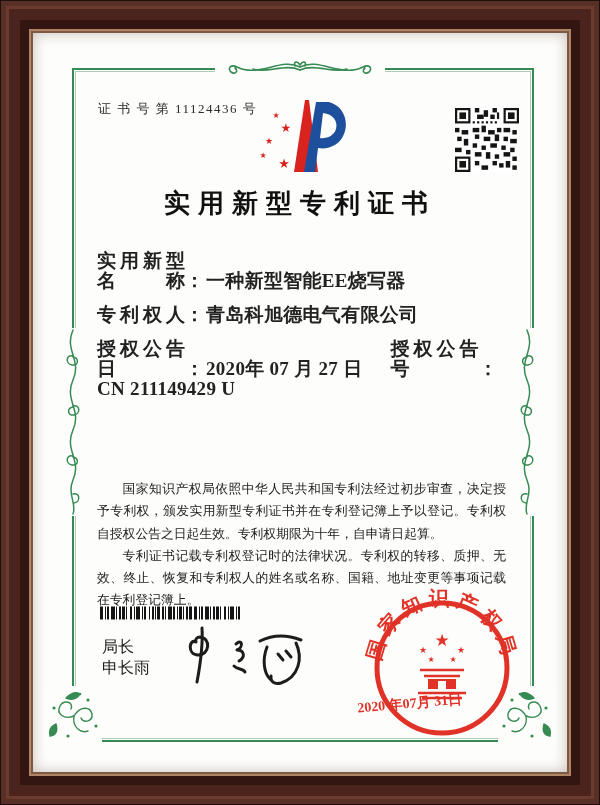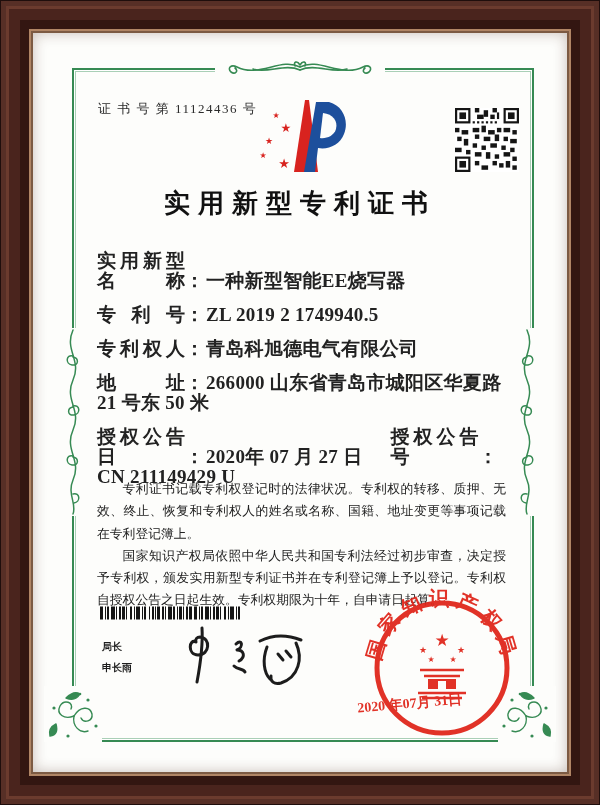--- a/index.html
+++ b/index.html
@@ -43,21 +43,21 @@
   .g2{margin-left:28px;}
   .body-text{
     position:absolute;left:97px;top:478px;width:409px;
     font-size:12.8px;line-height:1.74;text-align:justify;color:#222;
   }
   .body-text p{margin:0;text-indent:2em;}
   .barcode{position:absolute;left:100px;top:606px;}
   .signer{
     position:absolute;left:102px;top:636px;line-height:21px;
     font-family:"Liberation Sans","DejaVu Sans",sans-serif;
-    font-size:10px;font-weight:700;color:#1d1d1d;
+    font-size:16px;font-weight:400;color:#1d1d1d;
   }
   .signature{position:absolute;left:182px;top:620px;}
   .logo{position:absolute;left:256px;top:96px;}
   .logo .star{font-family:"DejaVu Sans",sans-serif;}
   .qr{position:absolute;left:455px;top:108px;}
   .seal{position:absolute;left:352px;top:578px;opacity:.93;}
   .seal text{font-family:"Liberation Serif","DejaVu Serif",serif;}
 </style>
 </head>
 <body>
@@ -214,36 +214,30 @@
       </g>
   </svg>
 
   <div class="title">实用新型专利证书</div>
 
   <div class="fields">
     <div class="frow">
       <span class="flabel">实用新型名称</span><span class="fcolon">：</span><span class="fval">一种新型智能EE烧写器</span>
     </div>
     <div class="frow">
-      <span class="flabel">专利号</span><span class="fcolon">：</span><span class="fval">ZL 2019 2 1749940.5</span>
-    </div>
-    <div class="frow">
       <span class="flabel">专利权人</span><span class="fcolon">：</span><span class="fval">青岛科旭德电气有限公司</span>
-    </div>
-    <div class="frow">
-      <span class="flabel">地址</span><span class="fcolon">：</span><span class="fval">266000 山东省青岛市城阳区华夏路 21 号东 50 米</span>
     </div>
     <div class="frow">
       <span class="flabel">授权公告日</span><span class="fcolon">：</span><span class="fval">2020年 07 月 27 日</span><span class="flabel g2">授权公告号</span><span class="fcolon">：</span><span class="fval">CN 211149429 U</span>
     </div>
   </div>
 
   <div class="body-text">
+    <p>国家知识产权局依照中华人民共和国专利法经过初步审查，决定授予专利权，颁发实用新型专利证书并在专利登记簿上予以登记。专利权自授权公告之日起生效。专利权期限为十年，自申请日起算。</p>
     <p>专利证书记载专利权登记时的法律状况。专利权的转移、质押、无效、终止、恢复和专利权人的姓名或名称、国籍、地址变更等事项记载在专利登记簿上。</p>
-    <p>国家知识产权局依照中华人民共和国专利法经过初步审查，决定授予专利权，颁发实用新型专利证书并在专利登记簿上予以登记。专利权自授权公告之日起生效。专利权期限为十年，自申请日起算。</p>
   </div>
 
   <svg class="barcode" width="140" height="14" viewBox="0 0 140 14">
     <path d="M0,7 H140" stroke="#151515" stroke-width="13" stroke-dasharray="3 2 1 1 2 2 4 1 1 2 2 1 3 1 1 3 2 2 1 1 4 2 1 1 2 3 1 2 2 1 1 1 3 2 2 1 1 2 4 1 2 2 1 1 3 1 1 2 2 1 3 2"></path>
   </svg>
 
   <div class="signer">
     <div>局长</div>
     <div>申长雨</div>
   </div>

